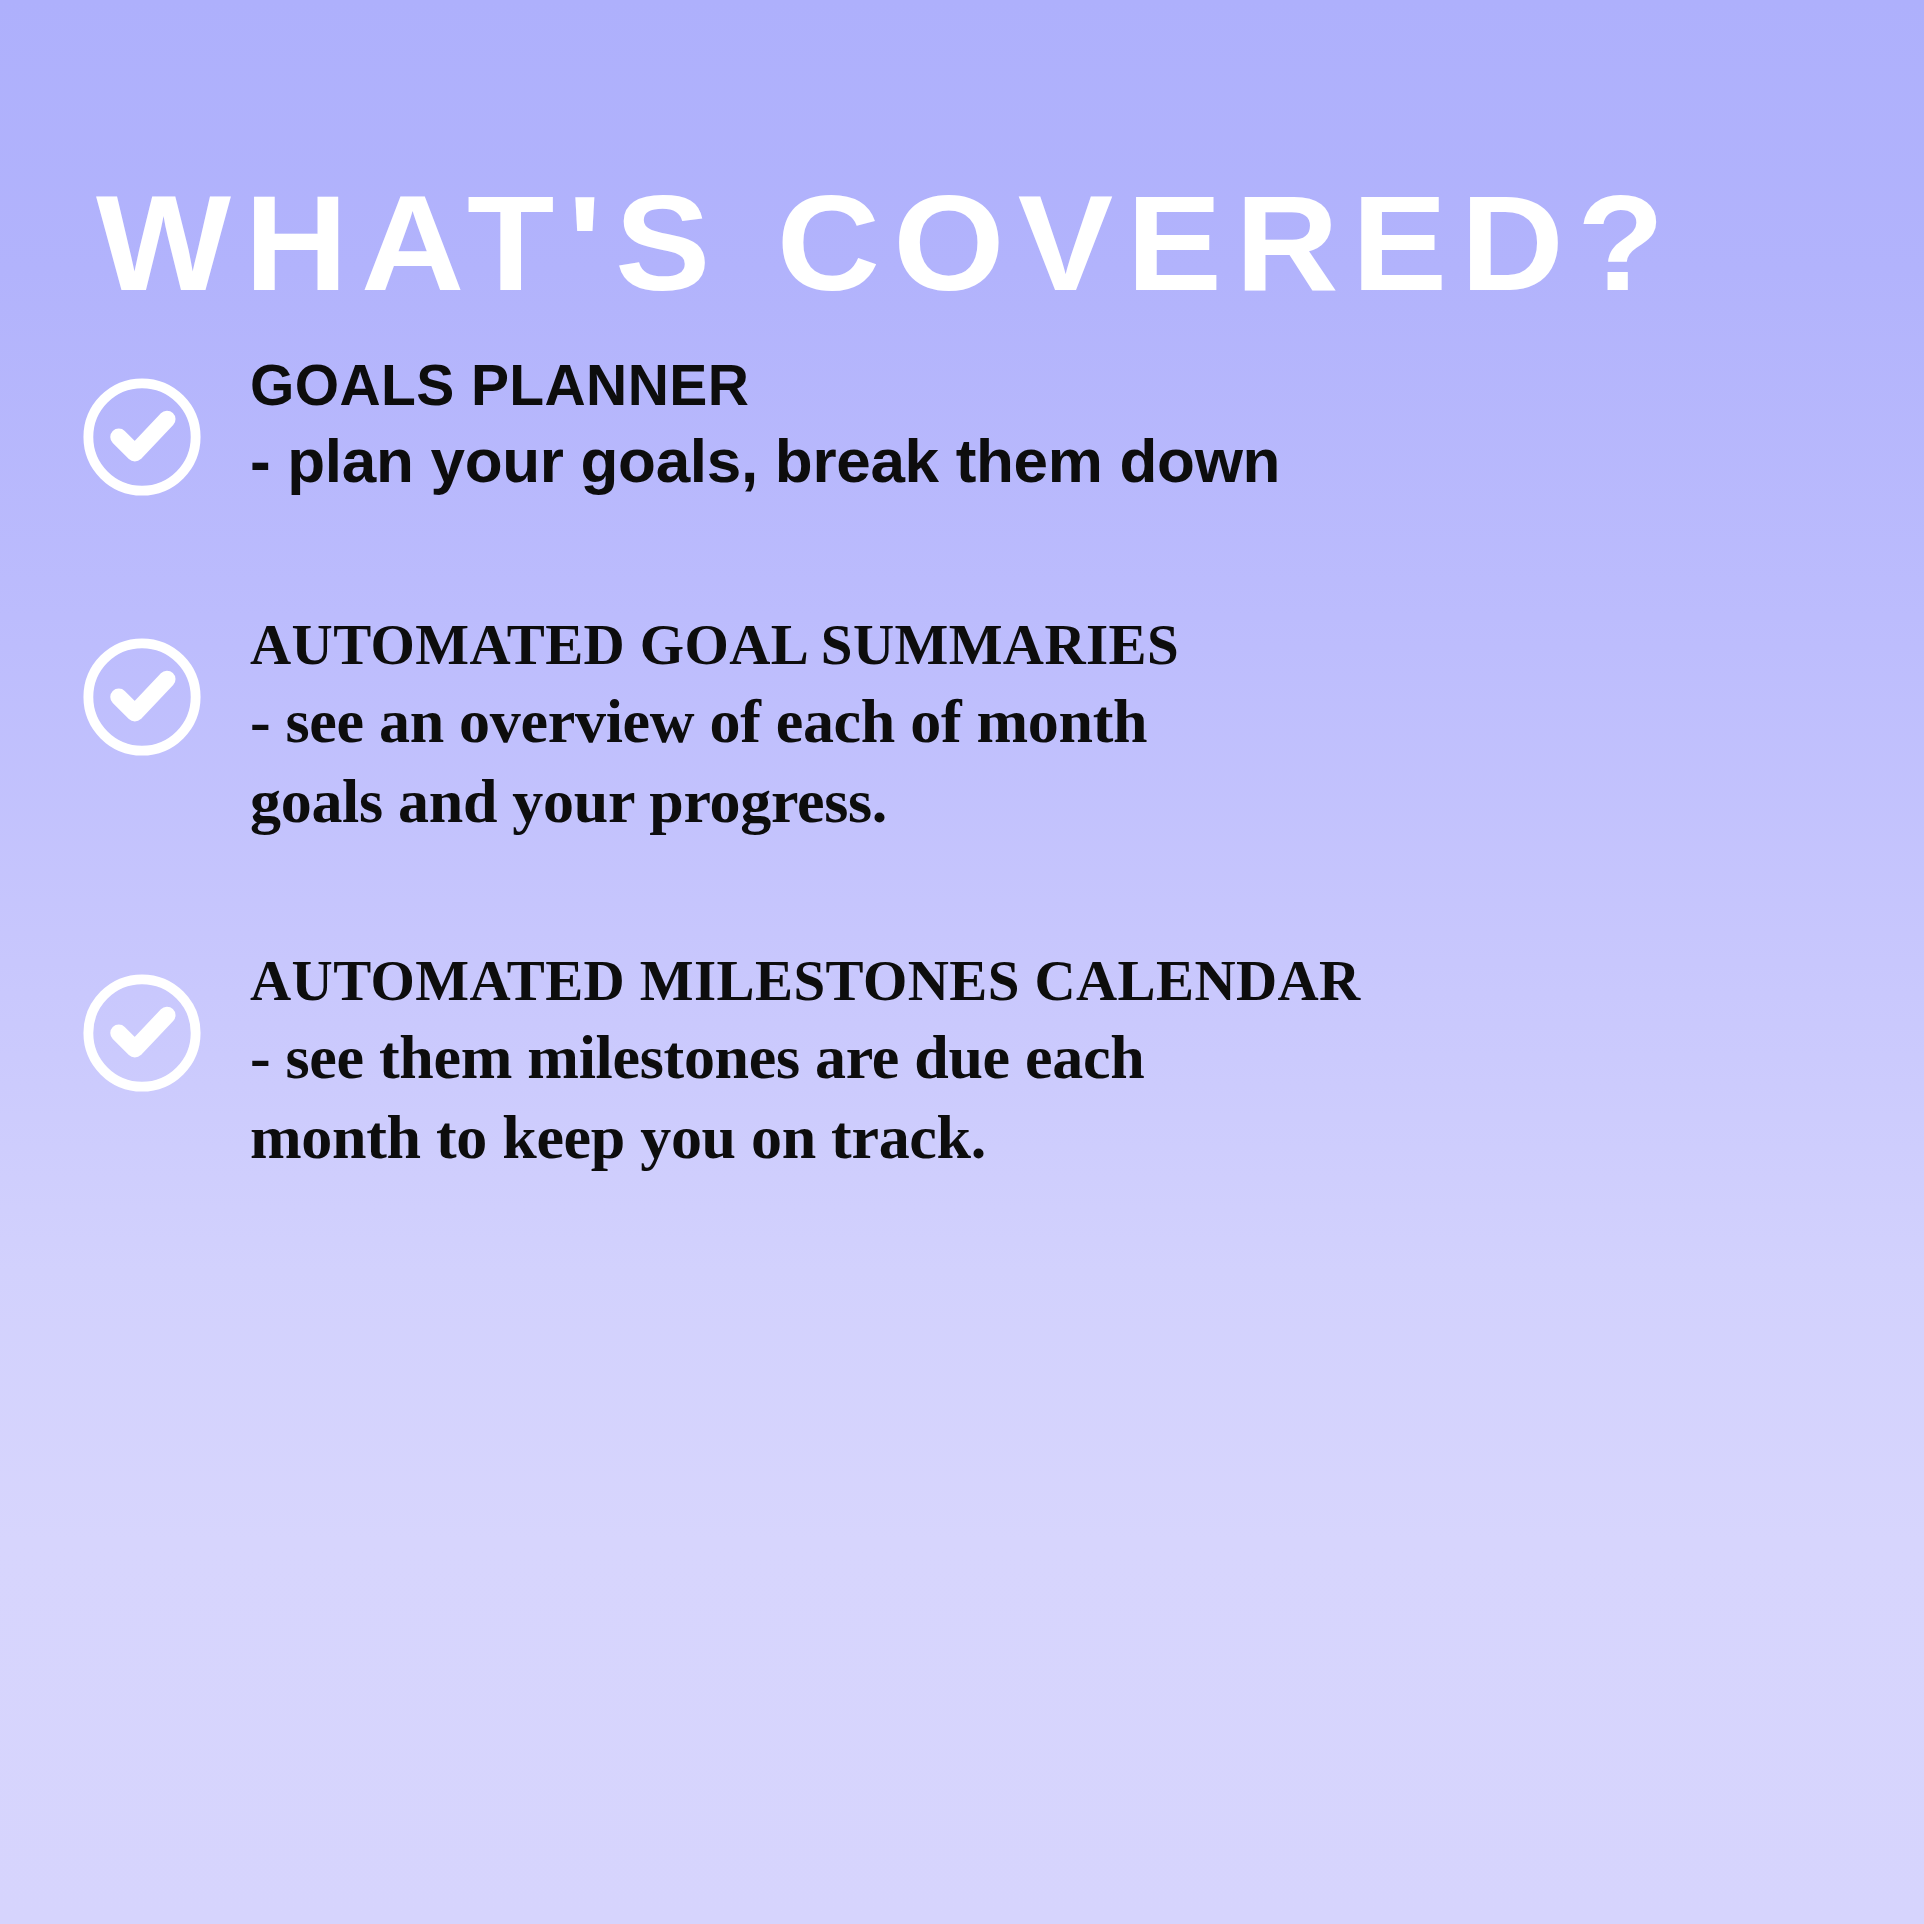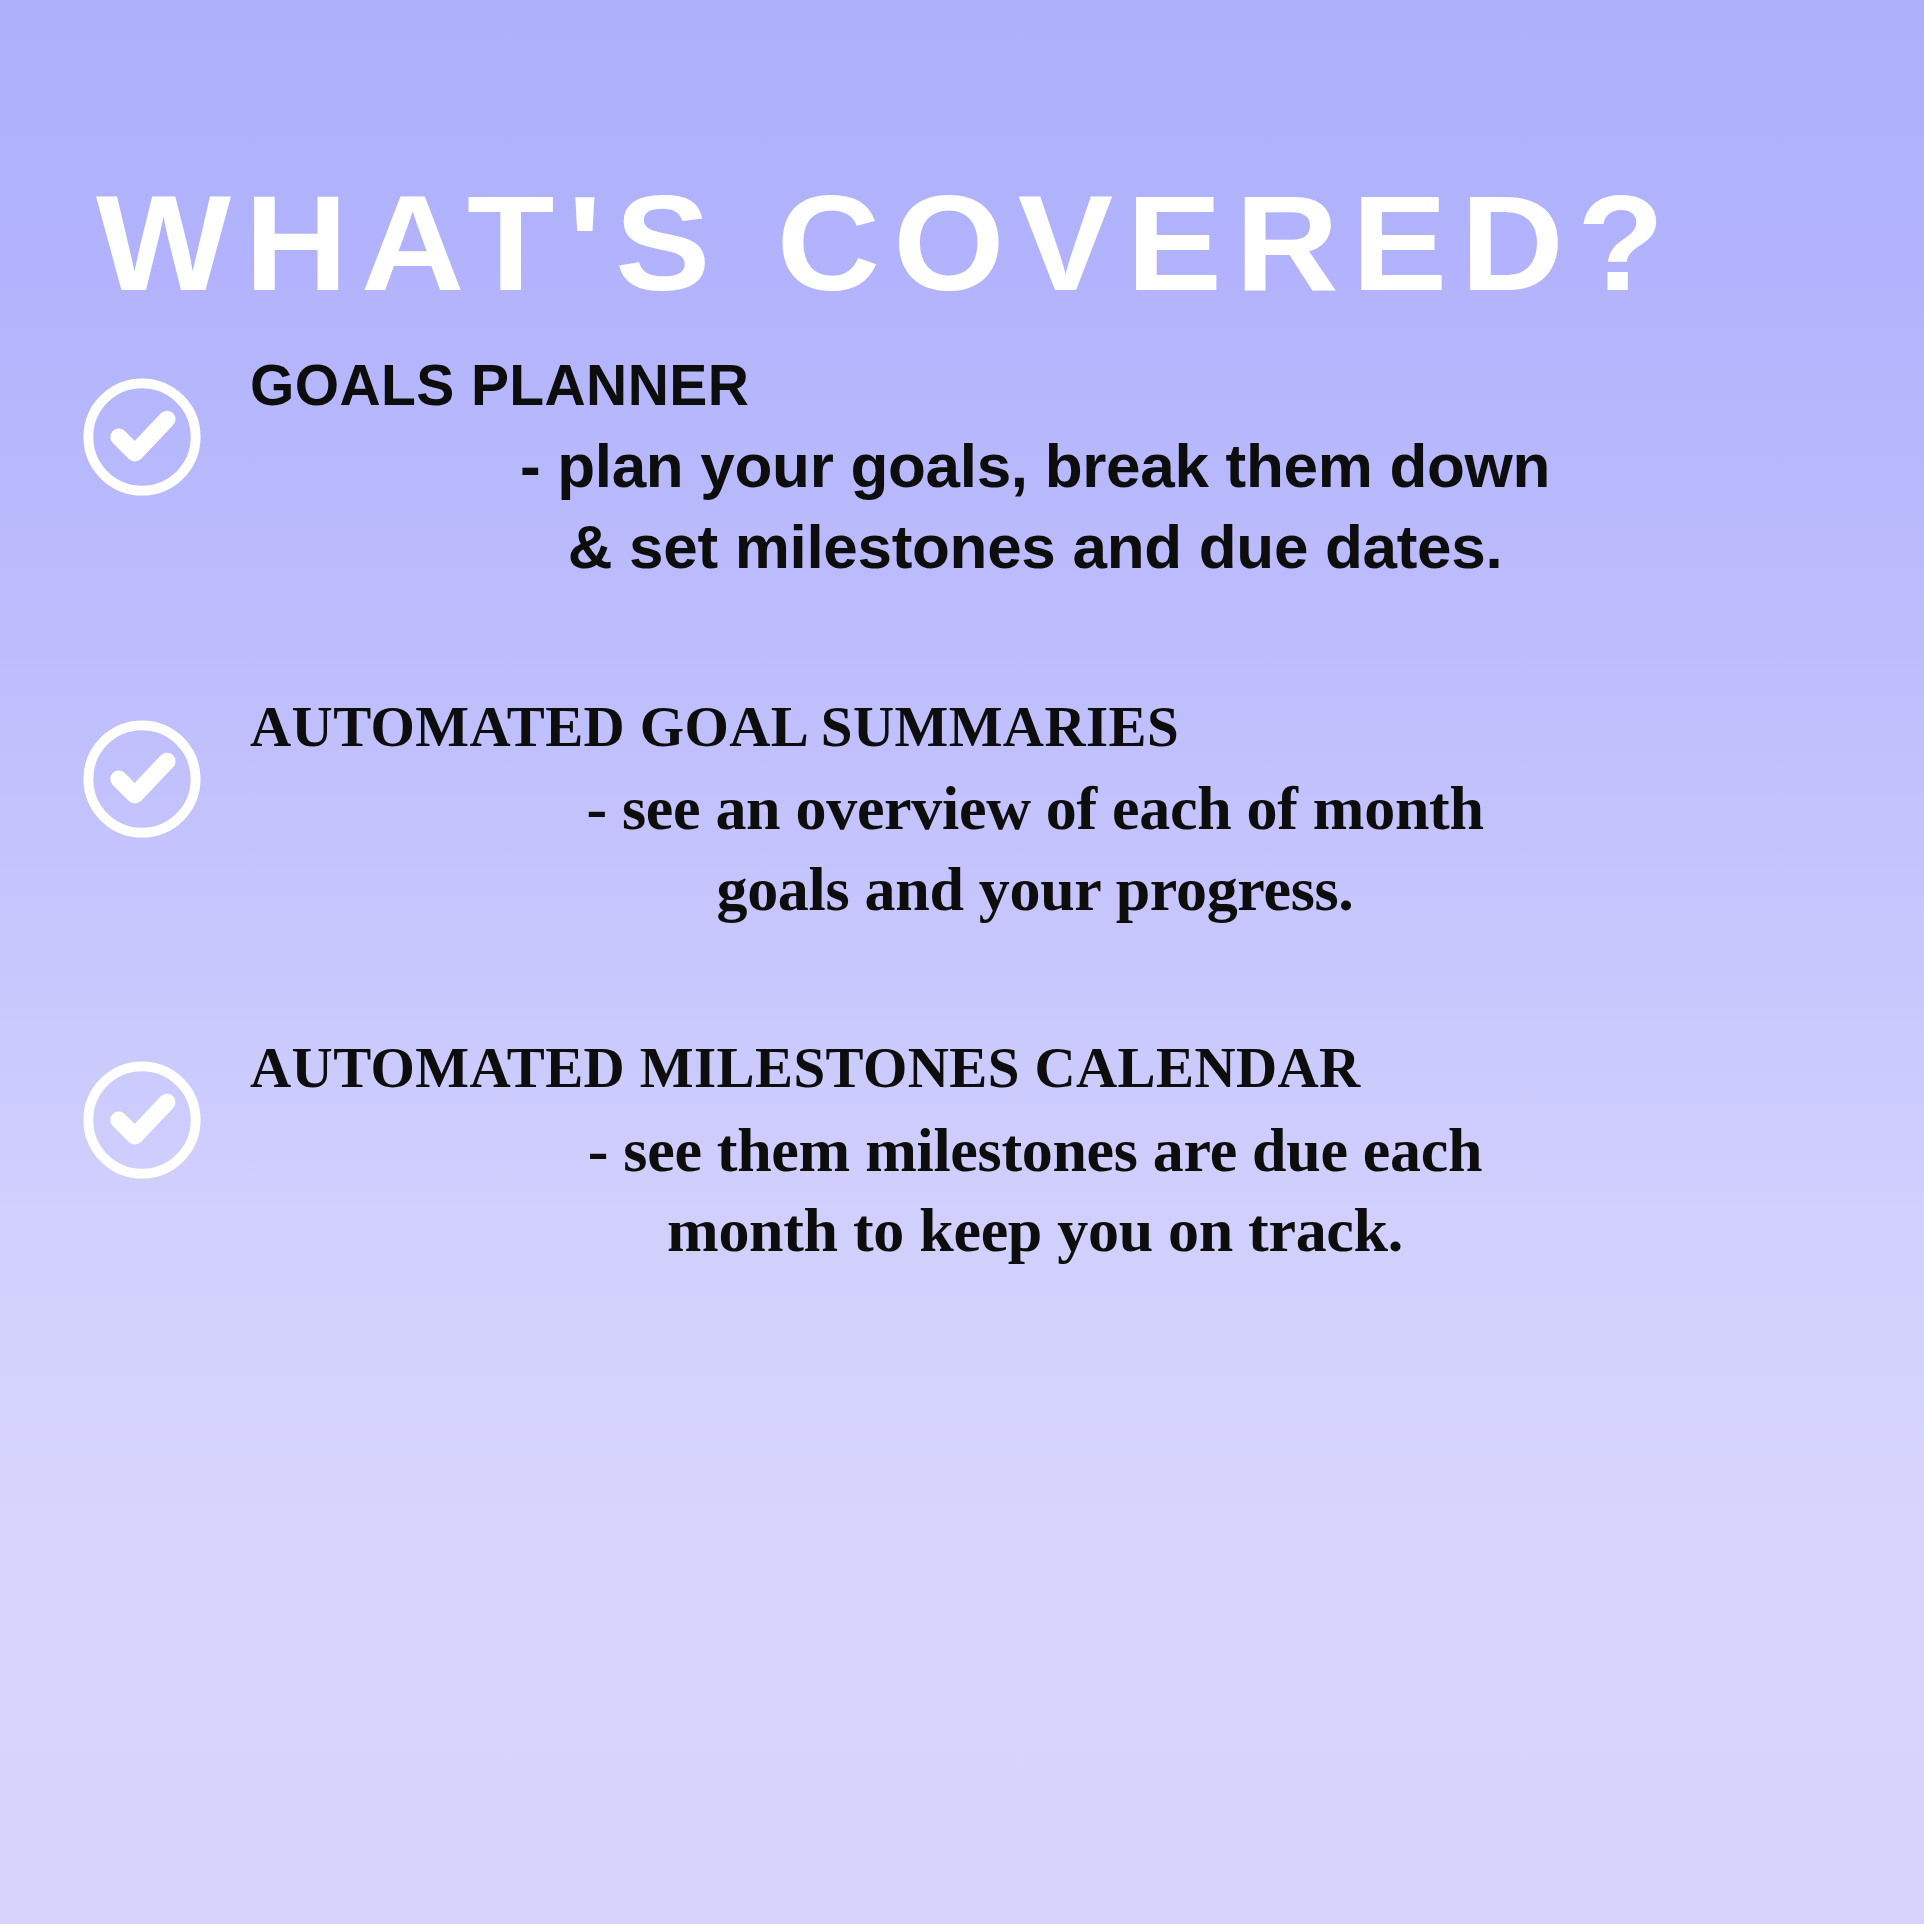--- a/index.html
+++ b/index.html
@@ -95,22 +95,21 @@
     color: #0d0d0d;
     font-size: 57px;
     line-height: 1.06;
     font-weight: 700;
     letter-spacing: 0.4px;
     margin: 0 0 5.3px 0;
     white-space: nowrap;
   }
 
   .feature-body {
-    margin: 11px;
-    text-align: center;
+    margin: 0;
   }
 
   .feature-line {
     display: block;
     color: #0d0d0d;
     font-size: 62px;
     line-height: 1.30;
     font-weight: 700;
     letter-spacing: -0.3px;
     white-space: nowrap;
@@ -130,21 +129,20 @@
     <div class="feature">
       <span class="check-icon">
         <svg viewBox="0 0 132 132" xmlns="http://www.w3.org/2000/svg" aria-hidden="true">
           <circle cx="66" cy="66" r="60" fill="none" stroke="#ffffff" stroke-width="11"></circle>
           <path d="M40 66 L58 84 L94 46" fill="none" stroke="#ffffff" stroke-width="19" stroke-linecap="round" stroke-linejoin="round"></path>
         </svg>
       </span>
       <div class="feature-heading">GOALS PLANNER</div>
       <div class="feature-body">
         <span class="feature-line">- plan your goals, break them down</span>
-        <span class="feature-line">&amp; set milestones and due dates.</span>
       </div>
     </div>
 
     <div class="feature">
       <span class="check-icon">
         <svg viewBox="0 0 132 132" xmlns="http://www.w3.org/2000/svg" aria-hidden="true">
           <circle cx="66" cy="66" r="60" fill="none" stroke="#ffffff" stroke-width="11"></circle>
           <path d="M40 66 L58 84 L94 46" fill="none" stroke="#ffffff" stroke-width="19" stroke-linecap="round" stroke-linejoin="round"></path>
         </svg>
       </span>

